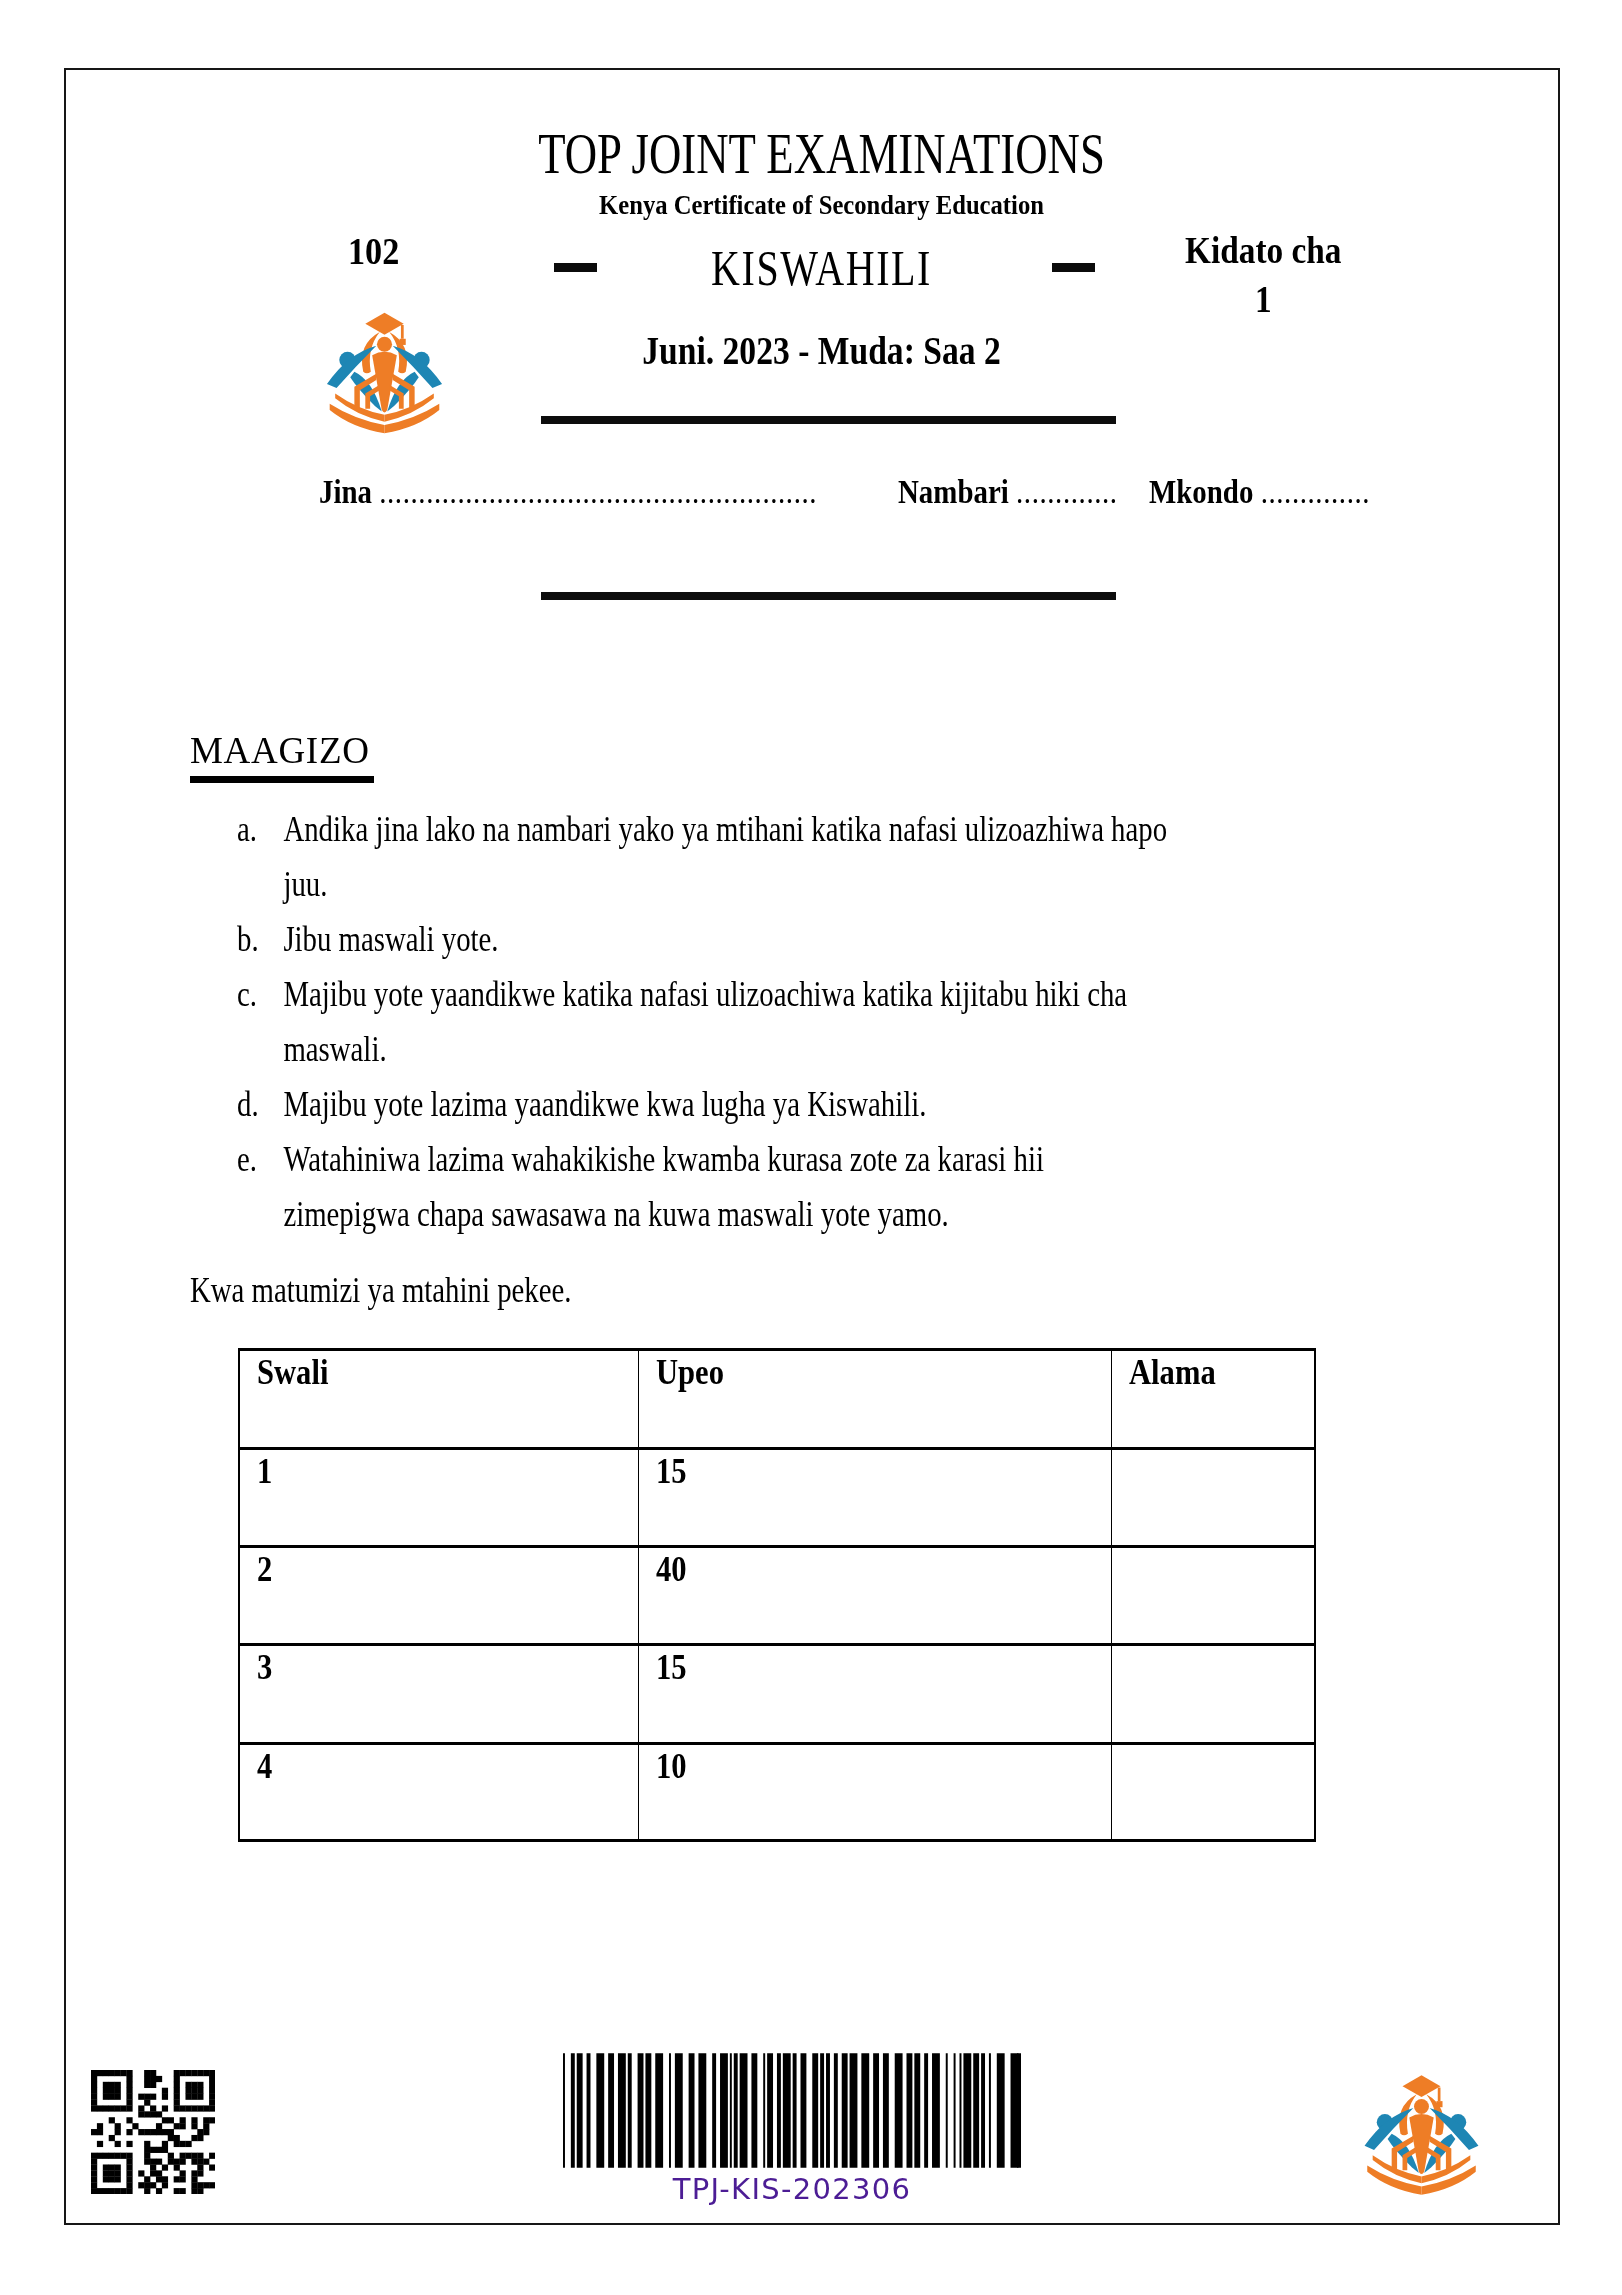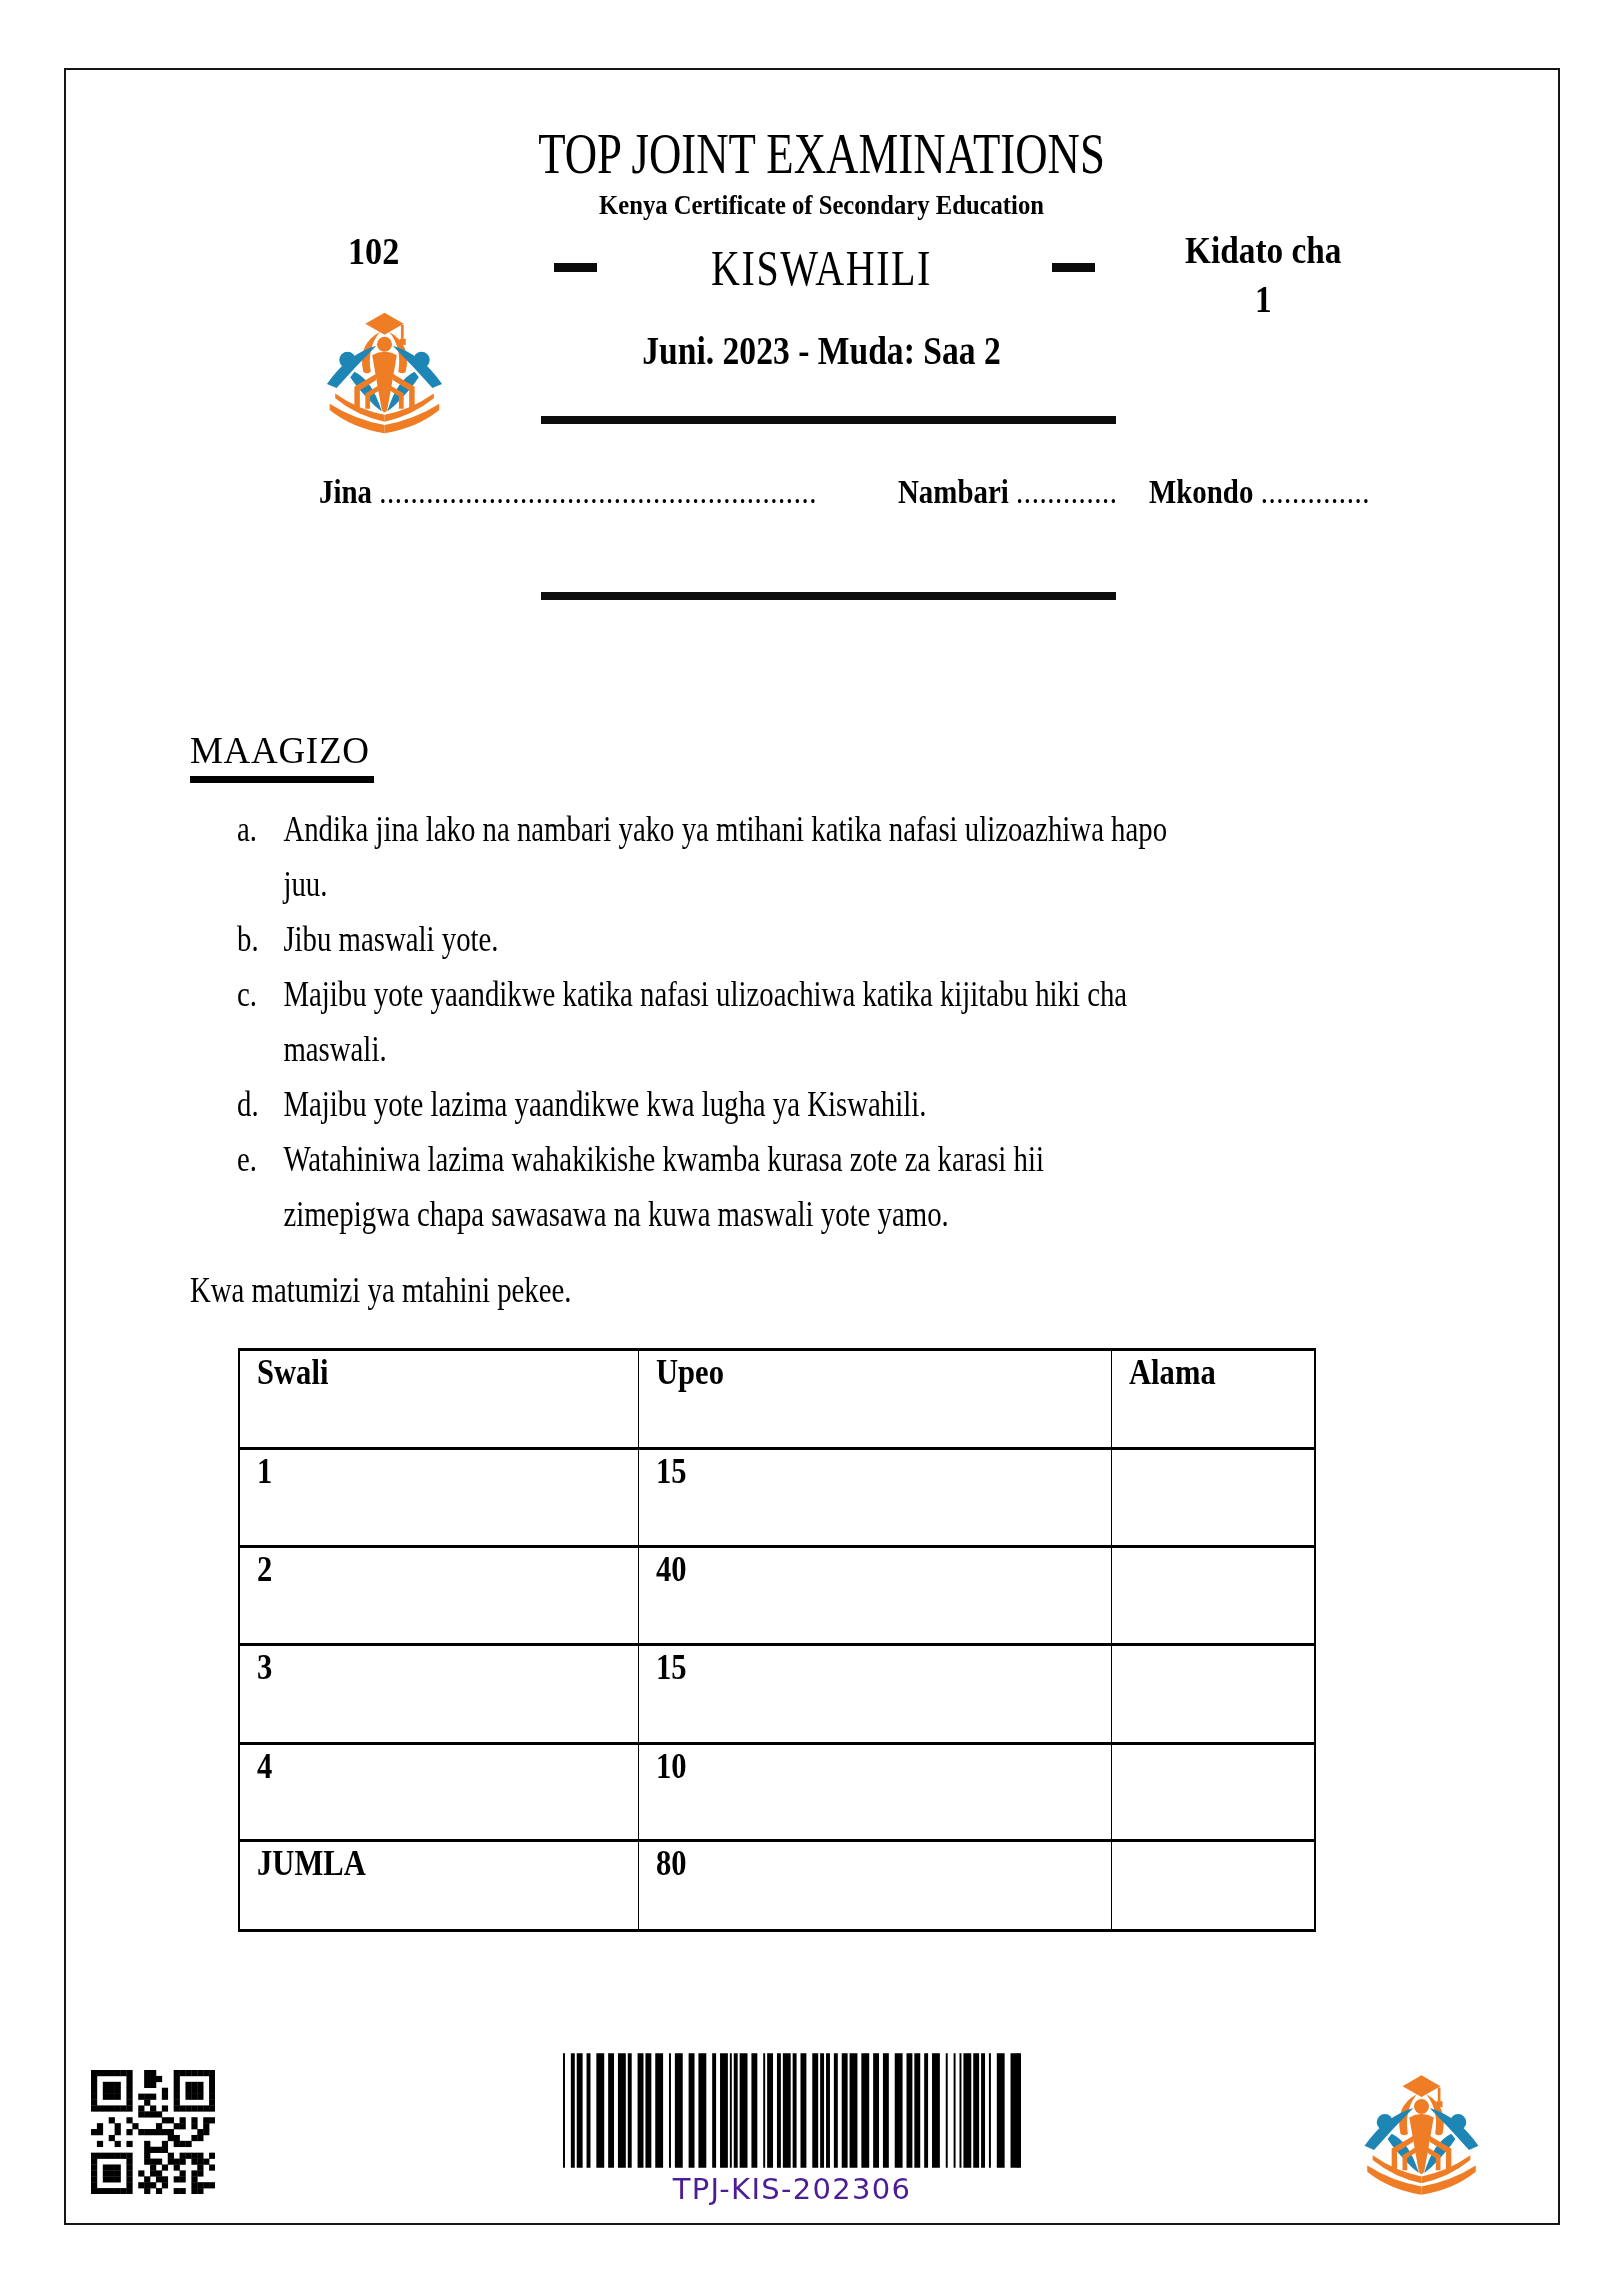--- a/index.html
+++ b/index.html
@@ -174,25 +174,20 @@
       <td class="c-al"><span></span></td>
     </tr>
     <tr class="r-3">
       <td class="c-sw va-t"><span>3</span></td>
       <td class="c-up va-b"><span>15</span></td>
       <td class="c-al"><span></span></td>
     </tr>
     <tr class="r-4">
       <td class="c-sw"><span>4</span></td>
       <td class="c-up"><span>10</span></td>
-      <td class="c-al"><span></span></td>
-    </tr>
-    <tr class="r-5">
-      <td class="c-sw va-b"><span>JUMLA</span></td>
-      <td class="c-up va-t"><span>80</span></td>
       <td class="c-al"><span></span></td>
     </tr>
   </tbody>
     </table>
 
   <svg class="abs" id="qr-code" width="124" height="124" viewBox="0 0 21 21">
       <rect x="0" y="0" width="1.05" height="1.05" fill="#000"></rect>
       <rect x="1" y="0" width="1.05" height="1.05" fill="#000"></rect>
       <rect x="2" y="0" width="1.05" height="1.05" fill="#000"></rect>
       <rect x="3" y="0" width="1.05" height="1.05" fill="#000"></rect>

